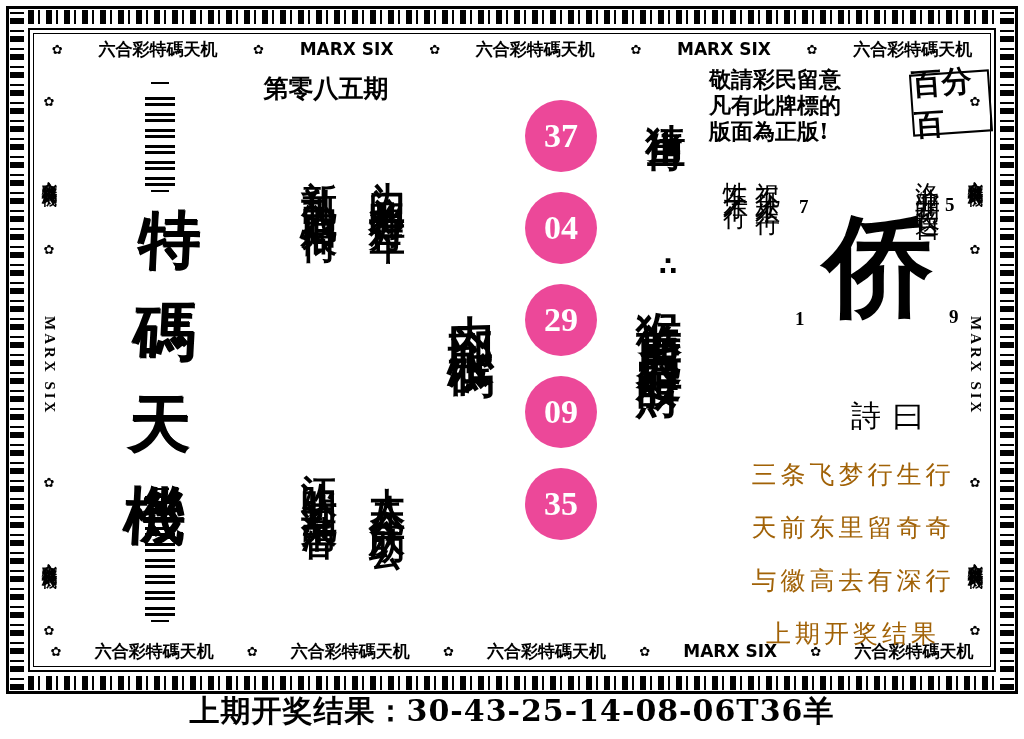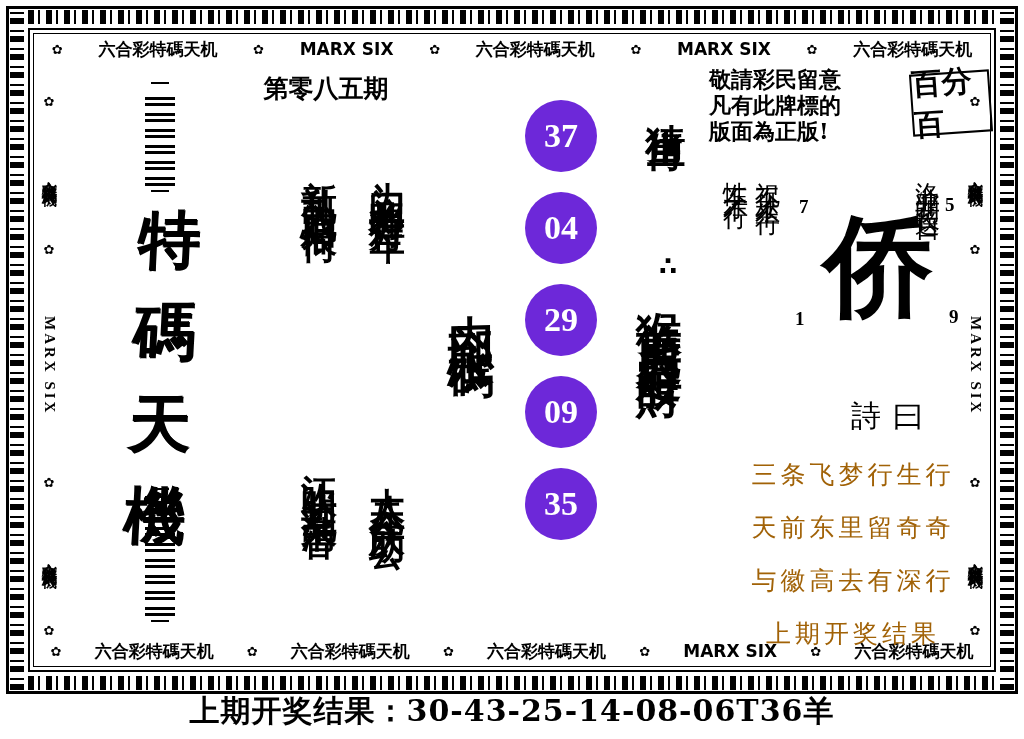--- a/index.html
+++ b/index.html
@@ -93,21 +93,21 @@
   .inner-col{
     position:absolute;left:368px;top:212px;height:310px;
     writing-mode:vertical-rl;text-orientation:upright;
     font-family:"DejaVu Serif",serif;font-weight:bold;font-size:46px;
     letter-spacing:10px;color:#000;transform:skewY(-2deg);
   }
 
   
   .balls{position:absolute;left:452px;top:34px;width:92px;}
   .ball{
-    width:72px;height:72px;border-radius:50%;background:#6d28d9;color:#fff;
+    width:72px;height:72px;border-radius:50%;background:#ec4899;color:#fff;
     font-family:"Liberation Serif",serif;font-weight:bold;font-size:34px;
     display:flex;align-items:center;justify-content:center;margin-bottom:20px;
   }
 
   
   .guess{
     position:absolute;left:566px;top:26px;height:150px;
     writing-mode:vertical-rl;text-orientation:upright;
     font-family:"DejaVu Serif",serif;font-weight:bold;font-size:40px;
     letter-spacing:4px;color:#000;

